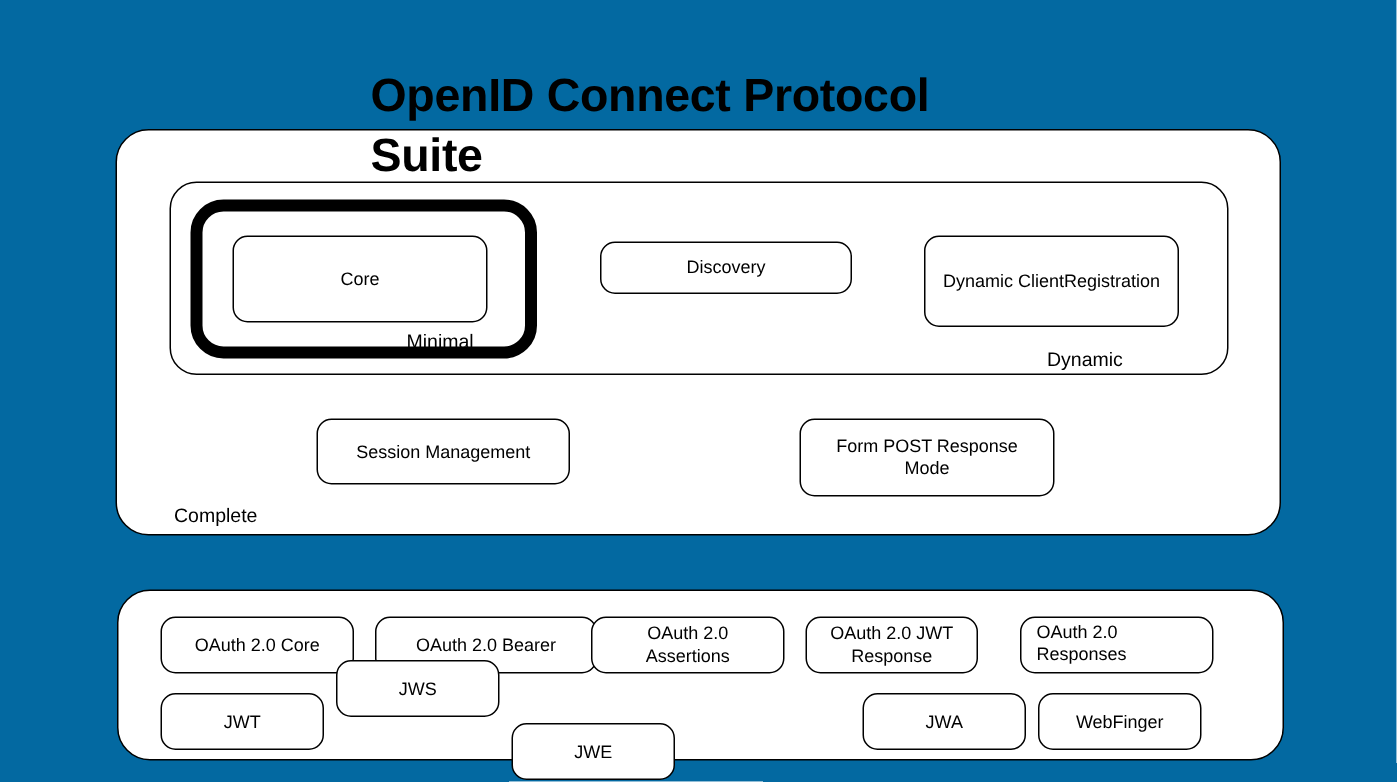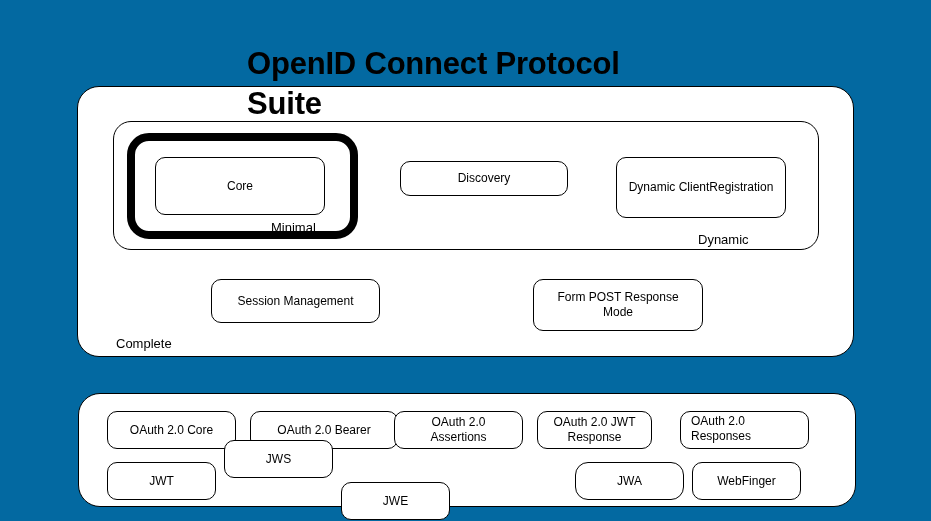--- a/index.html
+++ b/index.html
@@ -136,20 +136,20 @@
 
   <div class="box leaf" style="left:107px; top:462px; width:109px; height:38px;text-align:right;">
     <span>JWT</span>
   </div>
   <div class="box leaf" style="left:224px; top:440px; width:109px; height:38px;">
     <span>JWS</span>
   </div>
   <div class="box leaf" style="left:341px; top:462px; width:109px; height:38px;margin-top:20px;">
     <span>JWE</span>
   </div>
-  <div class="box leaf" style="left:575px; top:462px; width:109px; height:38px;border-radius:13px;">
+  <div class="box leaf" style="left:575px; top:462px; width:109px; height:38px;">
     <span>JWA</span>
   </div>
   <div class="box leaf" style="left:692px; top:462px; width:109px; height:38px;">
     <span>WebFinger</span>
   </div>
 
 </div>
 
 </body></html>

